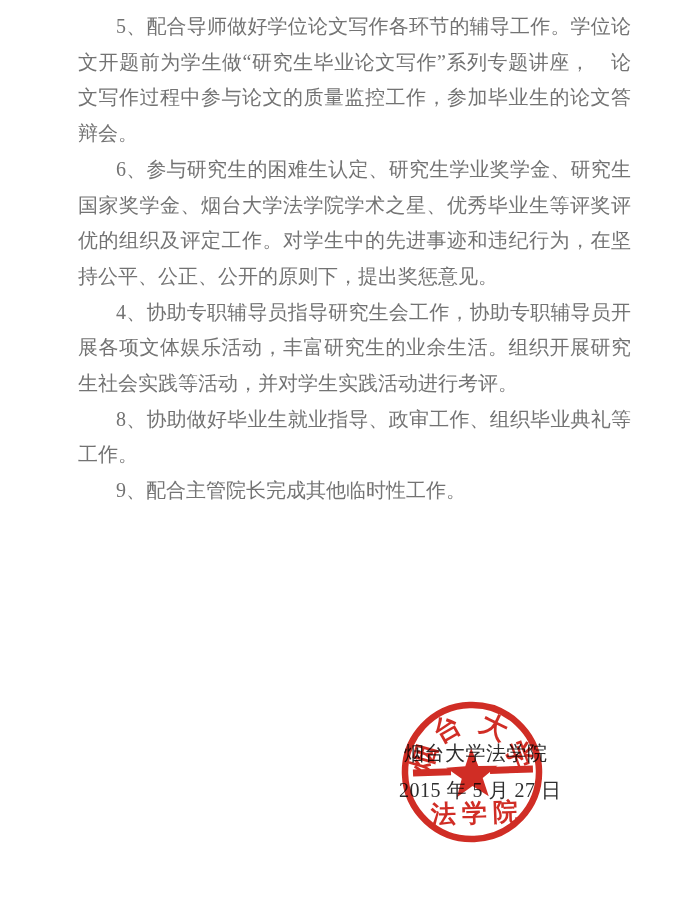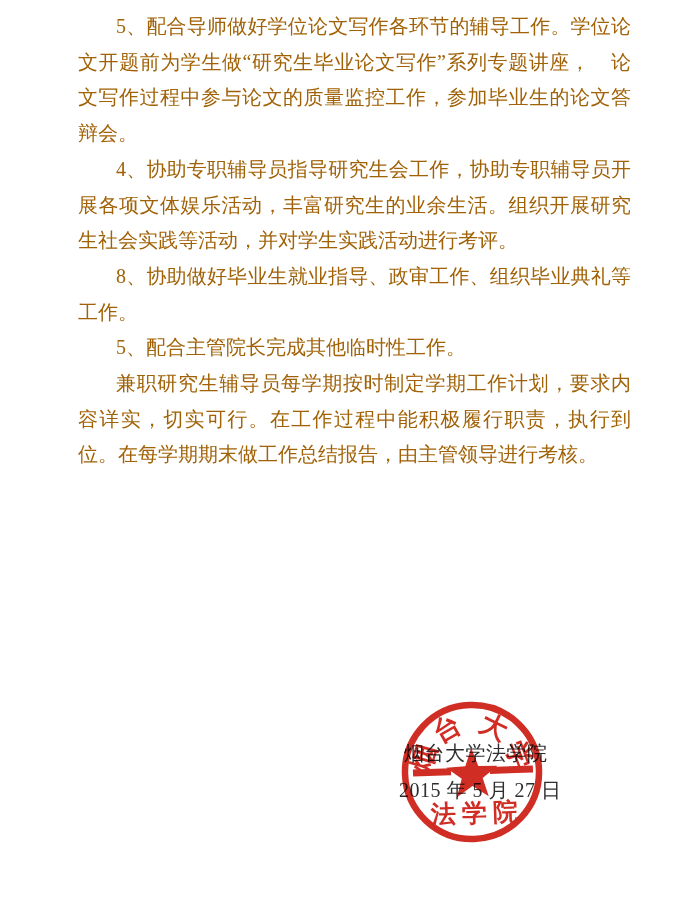--- a/index.html
+++ b/index.html
@@ -12,21 +12,21 @@
   }
   .page {
     position: absolute;
     left: 0; top: 0; width: 700px; height: 918px;
     background: #ffffff;
   }
   .body-text {
     position: absolute;
     left: 78px; top: 9px;
     width: 553px;
-    color: #a16207;
+    color: #737373;
     font-size: 20px;
     line-height: 35.7px;
     text-align: justify;
     text-justify: inter-character;
   }
   .body-text p {
     margin: 0;
     padding: 0;
     text-indent: 1.9em;
     word-break: break-all;
@@ -60,24 +60,24 @@
     font-weight: bold;
   }
 </style>
 </head>
 <body>
 
 <div class="page">
 
   <div class="body-text">
     <p>5、配合导师做好学位论文写作各环节的辅导工作。学位论文开题前为学生做“研究生毕业论文写作”系列专题讲座，　论文写作过程中参与论文的质量监控工作，参加毕业生的论文答辩会。</p>
+    <p>6、参与研究生的困难生认定、研究生学业奖学金、研究生国家奖学金、烟台大学法学院学术之星、优秀毕业生等评奖评优的组织及评定工作。对学生中的先进事迹和违纪行为，在坚持公平、公正、公开的原则下，提出奖惩意见。</p>
     <p>4、协助专职辅导员指导研究生会工作，协助专职辅导员开展各项文体娱乐活动，丰富研究生的业余生活。组织开展研究生社会实践等活动，并对学生实践活动进行考评。</p>
     <p>8、协助做好毕业生就业指导、政审工作、组织毕业典礼等工作。</p>
-    <p>5、配合主管院长完成其他临时性工作。</p>
-    <p>兼职研究生辅导员每学期按时制定学期工作计划，要求内容详实，切实可行。在工作过程中能积极履行职责，执行到位。在每学期期末做工作总结报告，由主管领导进行考核。</p>
+    <p>9、配合主管院长完成其他临时性工作。</p>
   </div>
 
   <div class="sig-org">烟台大学法学院</div>
   <div class="sig-date">2015 年 5 月 27 日</div>
 
   <svg class="stamp" viewBox="0 0 150 146" xmlns="http://www.w3.org/2000/svg">
     <circle cx="74" cy="73" r="67" fill="none" stroke-width="6.5" stroke="#cc1b12"></circle>
     <g fill="#cc1b12">
       <g font-size="27" text-anchor="middle" dominant-baseline="central">
         <text x="26.4" y="57.6" transform="rotate(-72 26.4 57.6)">烟</text>

